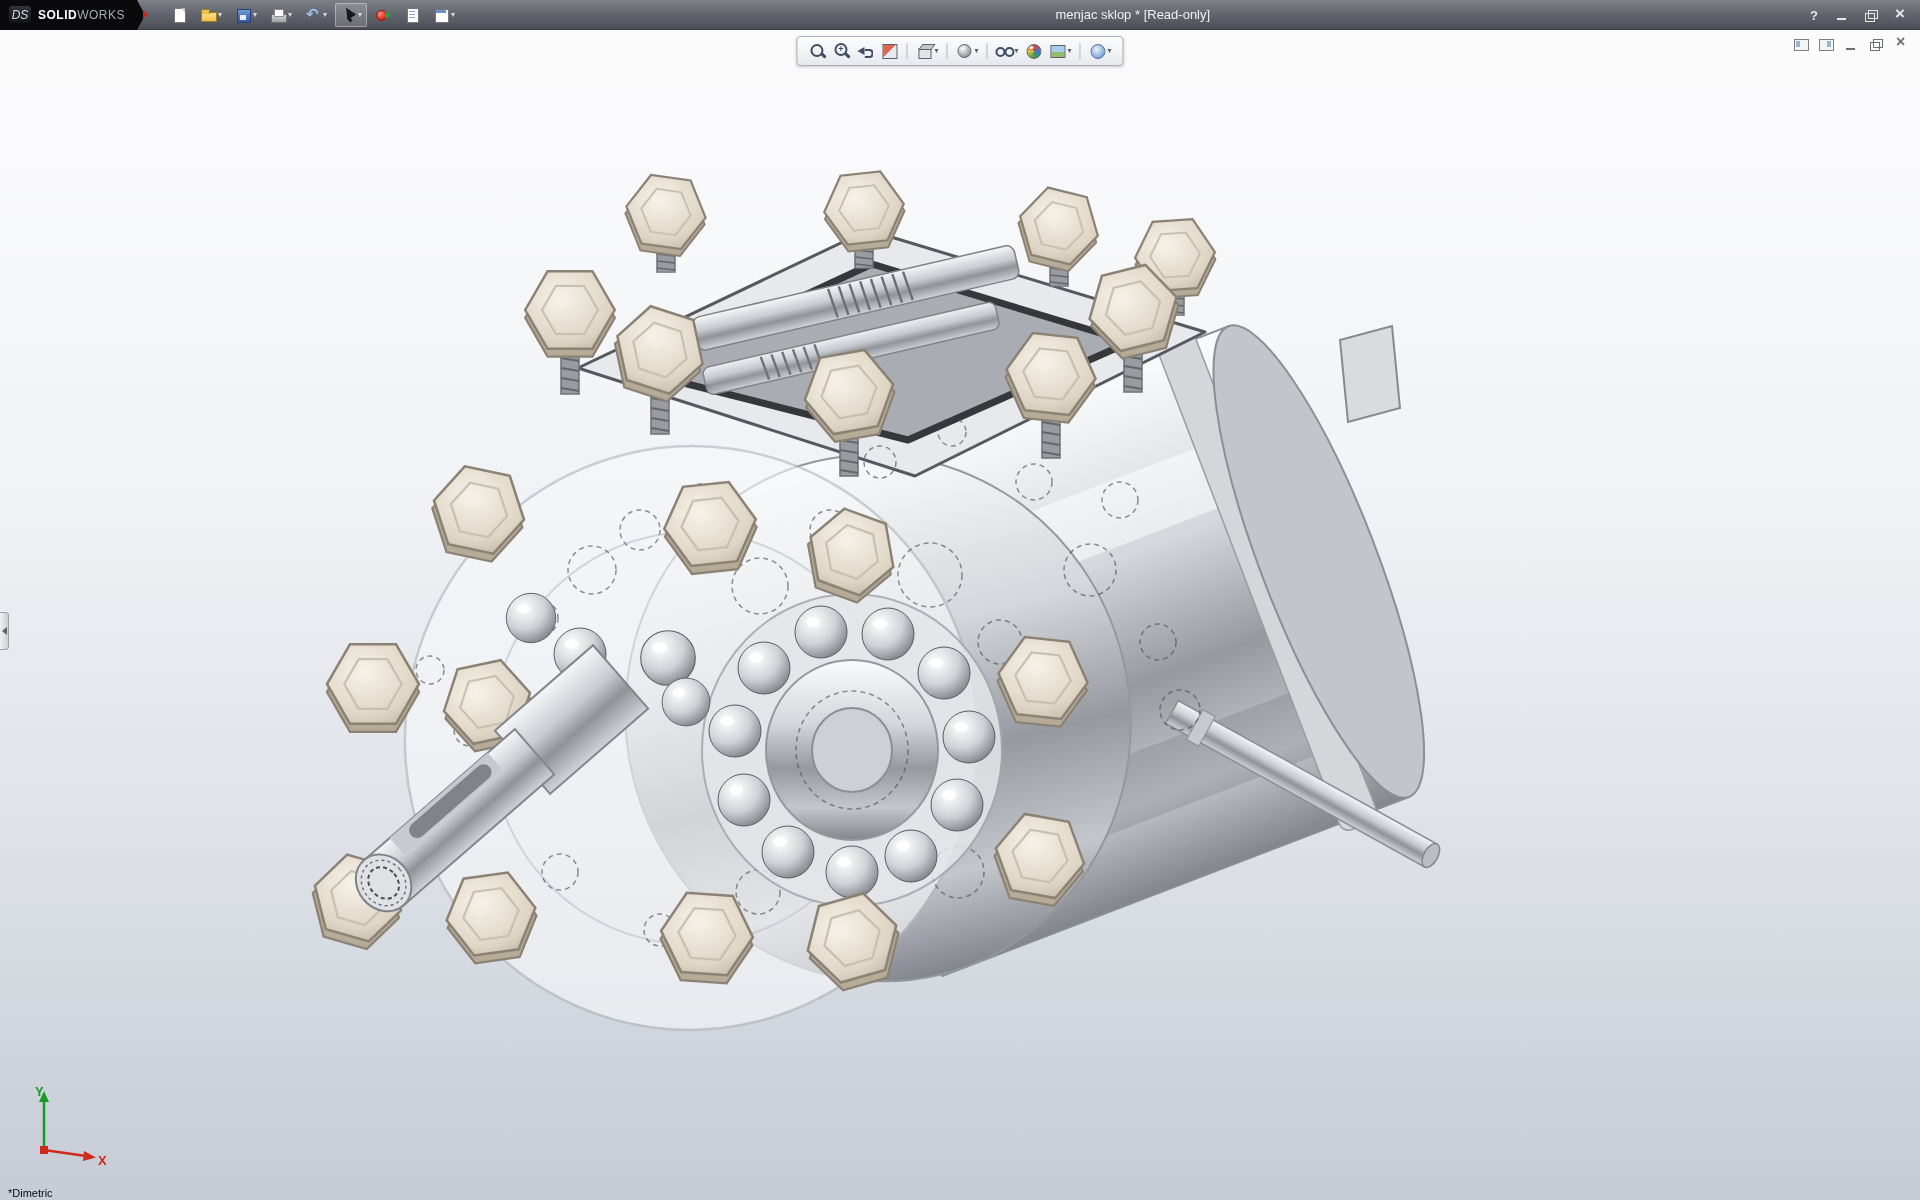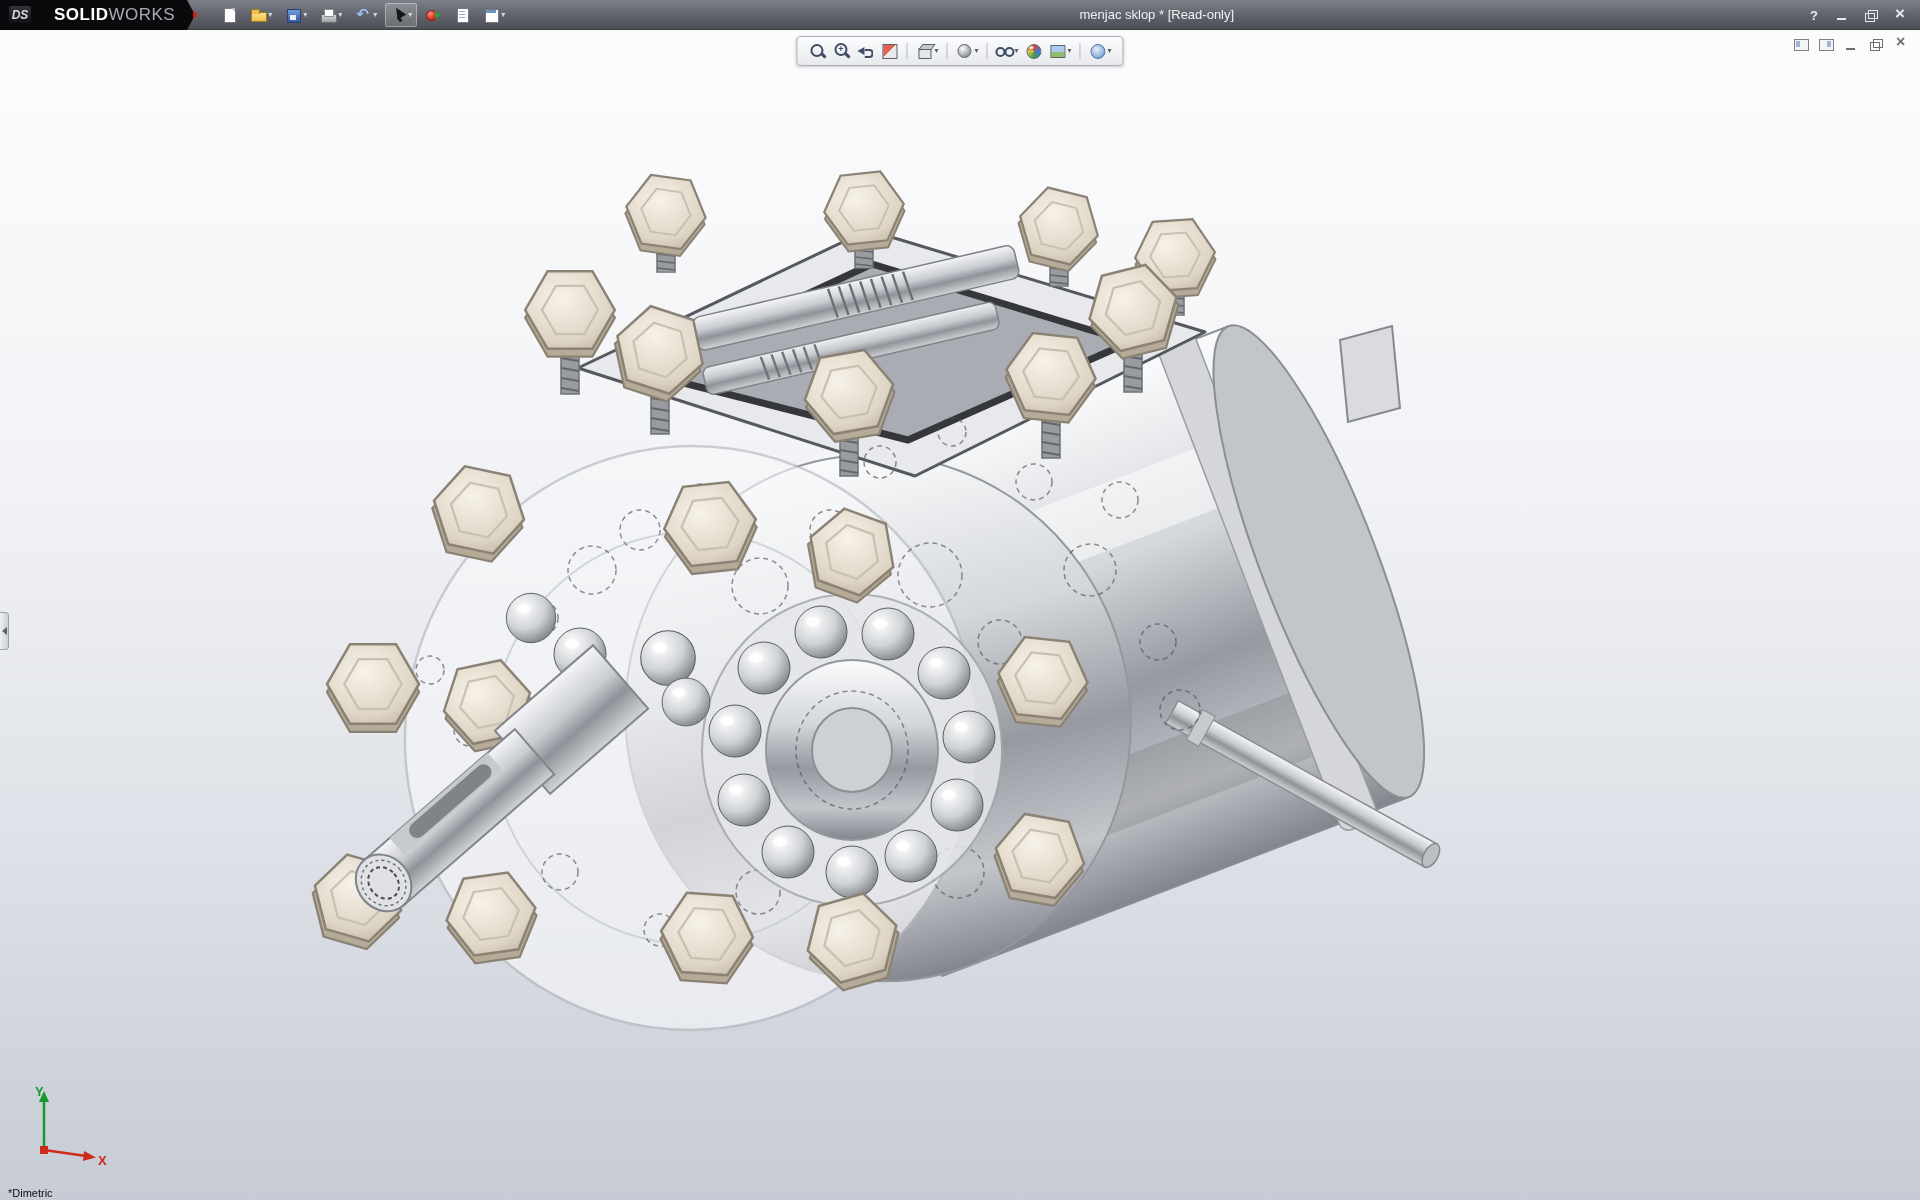--- a/index.html
+++ b/index.html
@@ -5,36 +5,36 @@
   *{margin:0;padding:0;box-sizing:border-box;}
   html,body{width:1920px;height:1200px;overflow:hidden;background:#c6cbd5;
     font-family:"Liberation Sans","DejaVu Sans",sans-serif;}
 
   
   .titlebar{position:absolute;top:0;left:0;right:0;height:30px;z-index:20;
     background:linear-gradient(#7d8087,#5f626a 55%,#4c4f56);
     border-bottom:1px solid #3c3e42;display:flex;align-items:center;color:#eceef0;}
   .logo{height:30px;background:#0a0a0c;display:flex;align-items:center;gap:7px;padding:0 12px 0 9px;}
   .ds-mark{width:22px;height:17px;border-radius:3px;background:linear-gradient(#32343a,#111215);
-    color:#d9dadd;font-weight:bold;font-style:italic;font-size:12px;
+    color:#d9dadd;font-weight:normal;font-style:italic;font-size:12px;
     display:flex;align-items:center;justify-content:center;}
-  .brand{font-size:17px;letter-spacing:.5px;margin-left:16px;}
+  .brand{font-size:12px;letter-spacing:.5px;}
   .brand b{color:#ffffff;font-weight:bold;}
   .brand i{color:#a9adb3;font-style:normal;}
   .logo-notch{width:0;height:0;border-top:15px solid transparent;border-bottom:15px solid transparent;
     border-left:8px solid #0a0a0c;margin-right:4px;position:relative;}
   .red-dot{width:5px;height:9px;background:#c8281e;margin:0 12px 0 -6px;clip-path:polygon(0 0,100% 50%,0 100%);}
 
   .main-toolbar{display:flex;align-items:center;gap:3px;margin-left:6px;}
   .tb-btn{height:24px;display:flex;align-items:center;gap:2px;padding:0 4px;border-radius:2px;border:1px solid transparent;}
   .tb-btn.active{background:rgba(255,255,255,.16);border:1px solid rgba(255,255,255,.35);}
   .caret{font-size:8px;color:#d8dade;line-height:8px;}
   .tbicon{width:16px;height:16px;position:relative;display:inline-block;}
 
-  .win-title{position:absolute;left:59%;transform:translateX(-50%);font-size:13px;color:#eff0f2;white-space:nowrap;margin-left:24px;}
+  .win-title{position:absolute;left:59%;transform:translateX(-50%);font-size:13px;color:#eff0f2;white-space:nowrap;}
   .win-controls{margin-left:auto;display:flex;align-items:center;gap:9px;padding-right:10px;}
   .wc-btn{width:20px;height:18px;display:flex;align-items:center;justify-content:center;}
   .wcicon{width:16px;height:14px;position:relative;display:inline-block;}
 
   
   .icon-new::before{content:"";position:absolute;left:3px;top:1px;width:10px;height:13px;background:#fff;border:1px solid #73767b;}
   .icon-new::after{content:"";position:absolute;right:2px;top:1px;width:0;height:0;border-left:4px solid transparent;border-top:4px solid #b9bcc1;}
   .icon-open::before{content:"";position:absolute;left:1px;top:5px;width:14px;height:8px;background:linear-gradient(#ffe08a,#eec04a);border:1px solid #9c7d22;}
   .icon-open::after{content:"";position:absolute;left:1px;top:2px;width:7px;height:4px;background:#eec04a;border:1px solid #9c7d22;border-bottom:none;}
   .icon-save::before{content:"";position:absolute;left:2px;top:2px;width:12px;height:12px;background:linear-gradient(#6f9bd8,#35589e);border:1px solid #27406f;}

